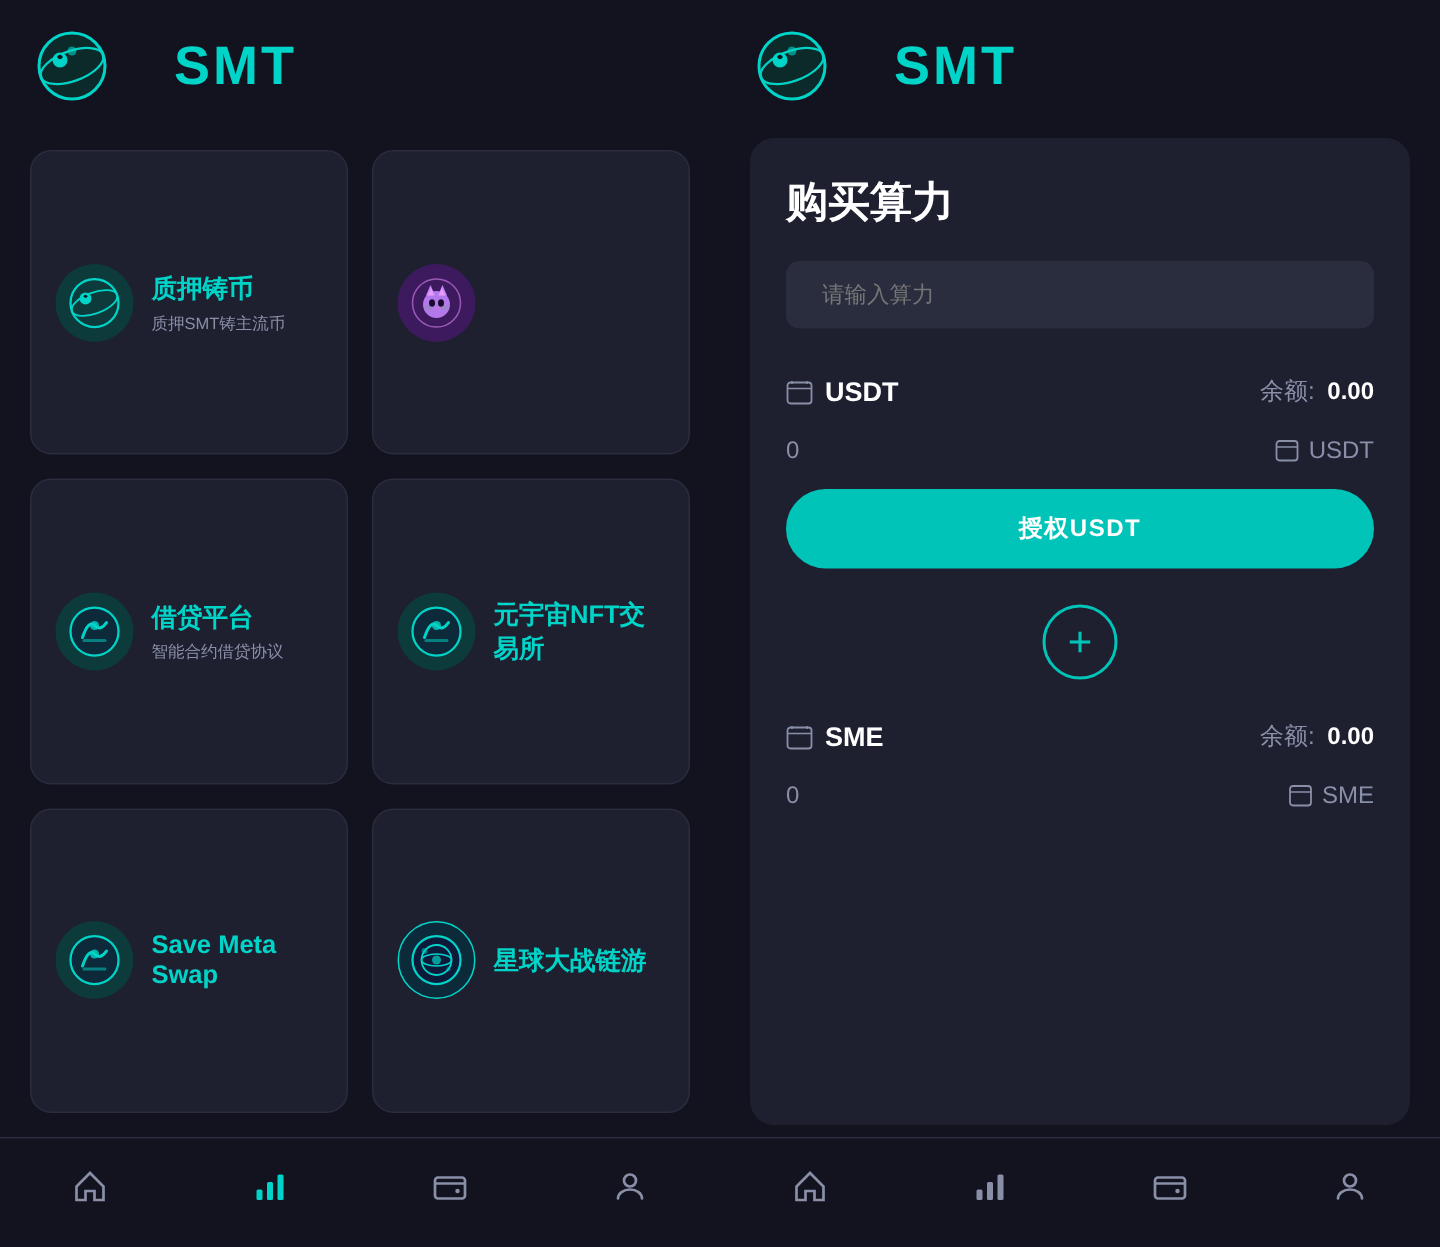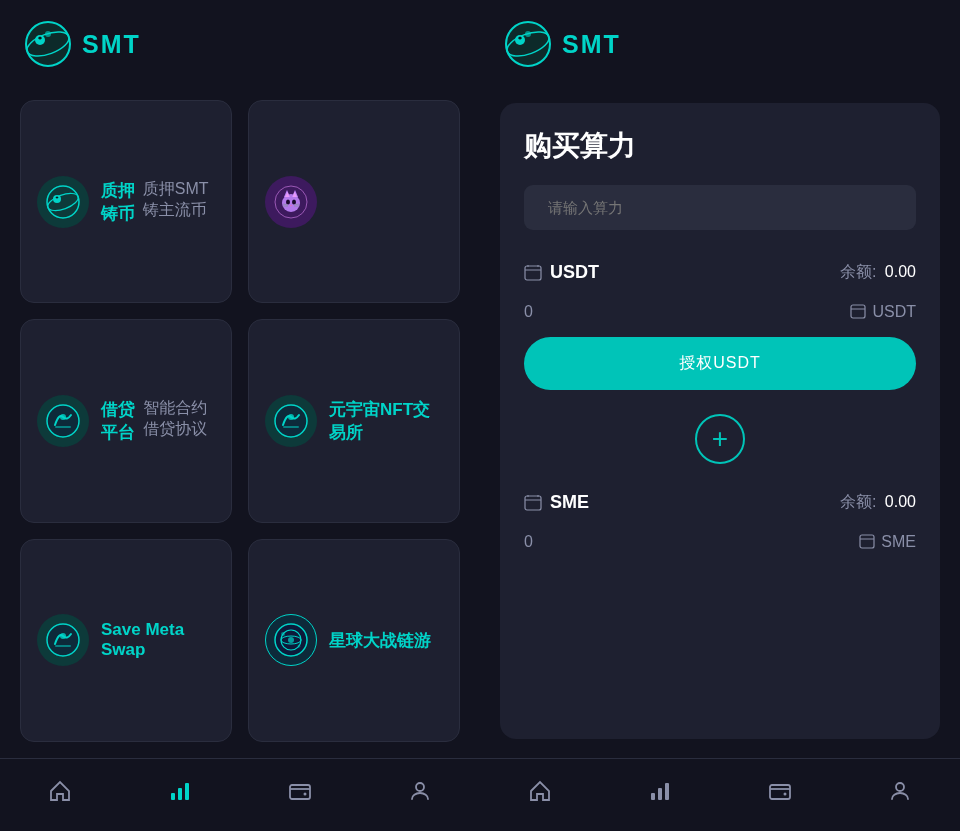--- a/index.html
+++ b/index.html
@@ -28,24 +28,25 @@
       padding: 20px 24px 16px;
       gap: 10px;
     }
 
     .logo-icon {
       width: 48px;
       height: 48px;
     }
 
     .header-title {
-      font-size: 25px;
+      font-size: 36px;
       font-weight: 700;
       color: #00d4c8;
       letter-spacing: 2px;
+      margin-left: 34px;
     }
 
     .grid-container {
       display: grid;
       grid-template-columns: 1fr 1fr;
       gap: 16px;
       padding: 16px 20px;
       flex: 1;
     }
 
@@ -75,32 +76,32 @@
     .item-icon.teal-bg {
       background: #0d3a3a;
     }
 
     .item-icon.purple-bg {
       background: #3d1a5e;
     }
 
     .item-text-group {
       display: flex;
-      flex-direction: row;
+      flex-direction: column;
       gap: 4px;
     }
 
     .item-title {
       font-size: 17px;
       font-weight: 600;
       color: #00d4c8;
     }
 
     .item-subtitle {
-      font-size: 16px;
+      font-size: 11px;
       color: #8a8fa8;
     }
 
     .bottom-nav {
       display: flex;
       justify-content: space-around;
       align-items: center;
       padding: 16px 0 24px;
       border-top: 1px solid #2a2d3e;
       background: #12131f;
@@ -127,21 +128,21 @@
     .right-header {
       display: flex;
       align-items: center;
       padding: 20px 24px 16px;
       gap: 10px;
     }
 
     .modal-card {
       background: #1e2030;
       border-radius: 16px;
-      margin: 19px 20px;
+      margin: 8px 20px;
       padding: 24px;
       flex: 1;
       overflow-y: auto;
     }
 
     .modal-title {
       font-size: 28px;
       font-weight: 700;
       color: #ffffff;
       margin-bottom: 20px;
@@ -175,21 +176,21 @@
       gap: 6px;
     }
 
     .balance-text {
       font-size: 16px;
       color: #8a8fa8;
     }
 
     .balance-value {
       color: #ffffff;
-      font-weight: 400;
+      font-weight: 700;
     }
 
     .amount-row {
       display: flex;
       justify-content: space-between;
       align-items: center;
       padding: 8px 0 16px;
     }
 
     .amount-value {
@@ -206,21 +207,21 @@
     }
 
     .auth-button {
       width: 100%;
       background: #00c4b8;
       border: none;
       border-radius: 30px;
       padding: 16px;
       color: #ffffff;
       font-size: 16px;
-      font-weight: 400;
+      font-weight: 700;
       cursor: pointer;
       letter-spacing: 1px;
       margin-bottom: 16px;
     }
 
     .plus-circle {
       width: 50px;
       height: 50px;
       border: 2px solid #00c4b8;
       border-radius: 50%;

